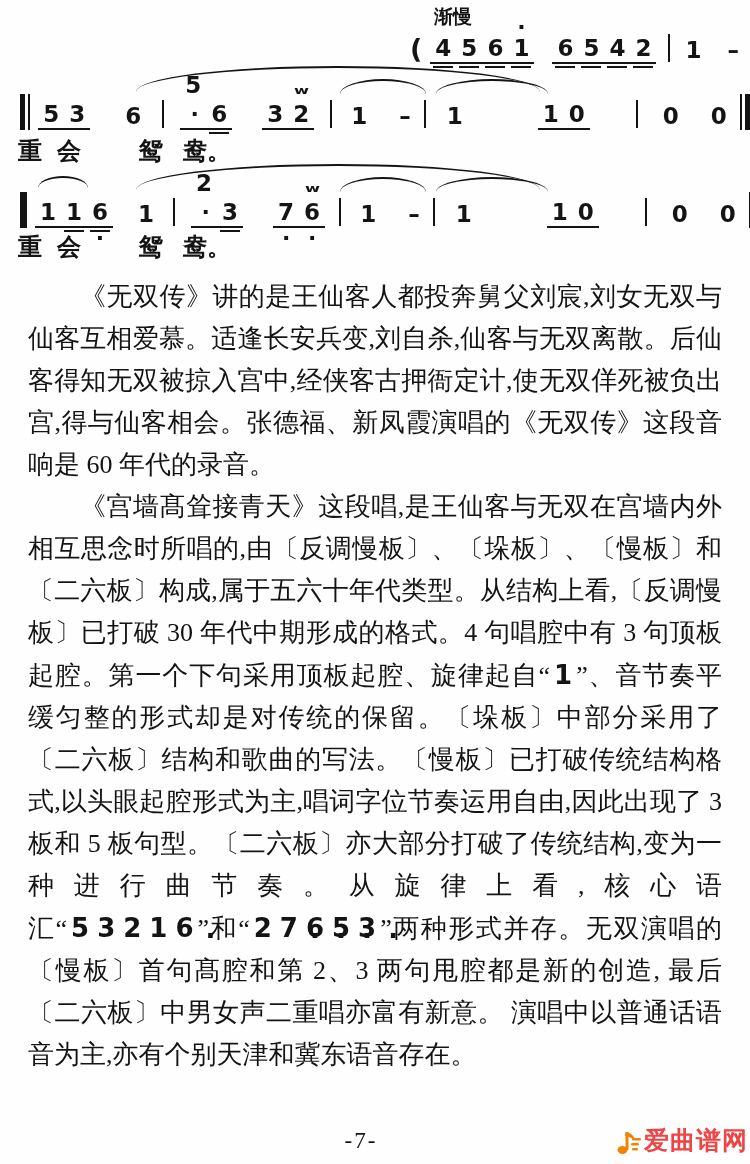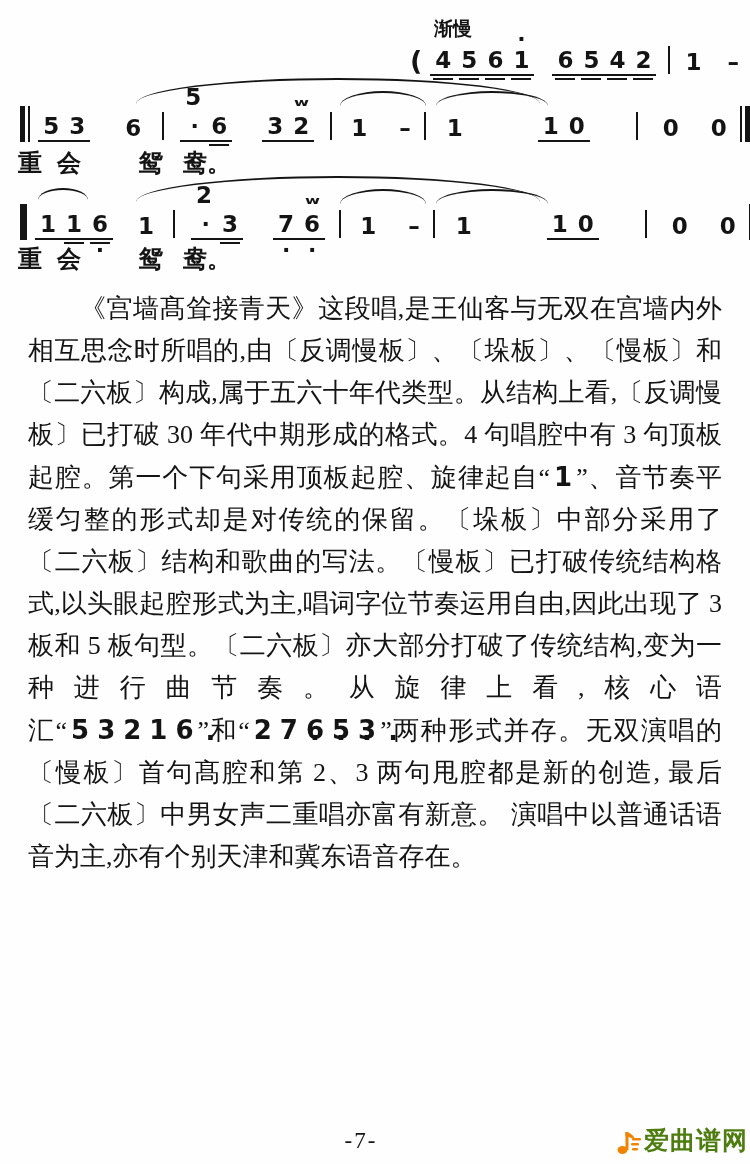--- a/index.html
+++ b/index.html
@@ -2,21 +2,21 @@
 <html><head>
 <meta charset="utf-8">
 <style>
   html,body{margin:0;padding:0;}
   body{
     width:750px;height:1164px;position:relative;overflow:hidden;
     background:#fefefe;color:#141414;
     font-family:"Liberation Serif","DejaVu Serif",serif;
   }
   
-  .score{padding-top:16px;}
+  .score{padding-top:4px;}
   .tempo{
     margin-left:434px;height:24px;line-height:24px;
     font-family:"DejaVu Sans","Liberation Sans",sans-serif;
     font-weight:bold;font-size:19px;
   }
   .mline{
     position:relative;display:flex;align-items:flex-end;
     font-family:"DejaVu Sans","Liberation Sans",sans-serif;
     font-weight:bold;font-size:23px;height:40px;
   }
@@ -160,32 +160,33 @@
     </div>
   <div class="lyr" id="lyr2">
       <span style="margin-left: 18px;">重</span>
       <span style="margin-left: 15px;">会</span>
       <span style="margin-left: 58px;">鸳</span>
       <span style="margin-left: 20px;">鸯。</span>
     </div>
 </div>
 
 <div class="textblock">
+  <p class="para"><span>《无双传》讲的是王仙客人都投奔舅父刘宸,刘女无双与仙客互相爱慕。适逢长安兵变,刘自杀,仙客与无双离散。后仙客得知无双被掠入宫中,经侠客古押衙定计,使无双佯死被负出宫,得与仙客相会。张德福、新凤霞演唱的《无双传》这段音响是 60 年代的录音。</span></p>
   <p class="para"><span>《宫墙髙耸接青天》这段唱,是王仙客与无双在宫墙内外相互思念时所唱的,由〔反调慢板〕、〔垛板〕、〔慢板〕和〔二六板〕构成,属于五六十年代类型。从结构上看,〔反调慢板〕已打破 30 年代中期形成的格式。4 句唱腔中有 3 句顶板起腔。第一个下句采用顶板起腔、旋律起自“</span><span class="jp">1</span><span>”、音节奏平缓匀整的形式却是对传统的保留。〔垛板〕中部分采用了〔二六板〕结构和歌曲的写法。〔慢板〕已打破传统结构格式,以头眼起腔形式为主,唱词字位节奏运用自由,因此出现了 3 板和 5 板句型。〔二六板〕亦大部分打破了传统结构,变为一种进行曲节奏。从旋律上看,核心语汇“</span><span class="jp">5</span><span class="jp">3</span><span class="jp">2</span><span class="jp">1</span><span class="jp jpdb">6</span><span>”和“</span><span class="jp">2</span><span class="jp jpdb">7</span><span class="jp jpdb">6</span><span class="jp jpdb">5</span><span class="jp jpdb">3</span><span>”两种形式并存。无双演唱的〔慢板〕首句髙腔和第 2、3 两句甩腔都是新的创造, 最后〔二六板〕中男女声二重唱亦富有新意。 演唱中以普通话语音为主,亦有个别天津和冀东语音存在。</span></p>
 </div>
 
 <div class="pageno">-7-</div>
 
 <div class="sitelogo">
   <span style="display:inline-block;width:30px;height:32px;">
     <svg width="30" height="32" viewBox="0 0 30 32">
       <g class="logo-fill" fill="#f08300">
         <ellipse cx="8.5" cy="25" rx="5" ry="4"></ellipse>
         <rect x="11.5" y="7" width="3" height="18"></rect>
         <path d="M11.5 7 c5 1 8 3 9 7 c0 1 -4 -2 -9 -3 z"></path>
         <rect x="18" y="13" width="9" height="2.4" rx="1.2"></rect>
         <rect x="17" y="18" width="8" height="2.4" rx="1.2"></rect>
         <rect x="18" y="23" width="6" height="2.4" rx="1.2"></rect>
       </g>
     </svg>
   </span>
-  <span class="logo-text" style="color: #4d7c0f;">爱曲谱网</span>
+  <span class="logo-text" style="color: #ef4444;">爱曲谱网</span>
 </div>
 
 </body></html>

